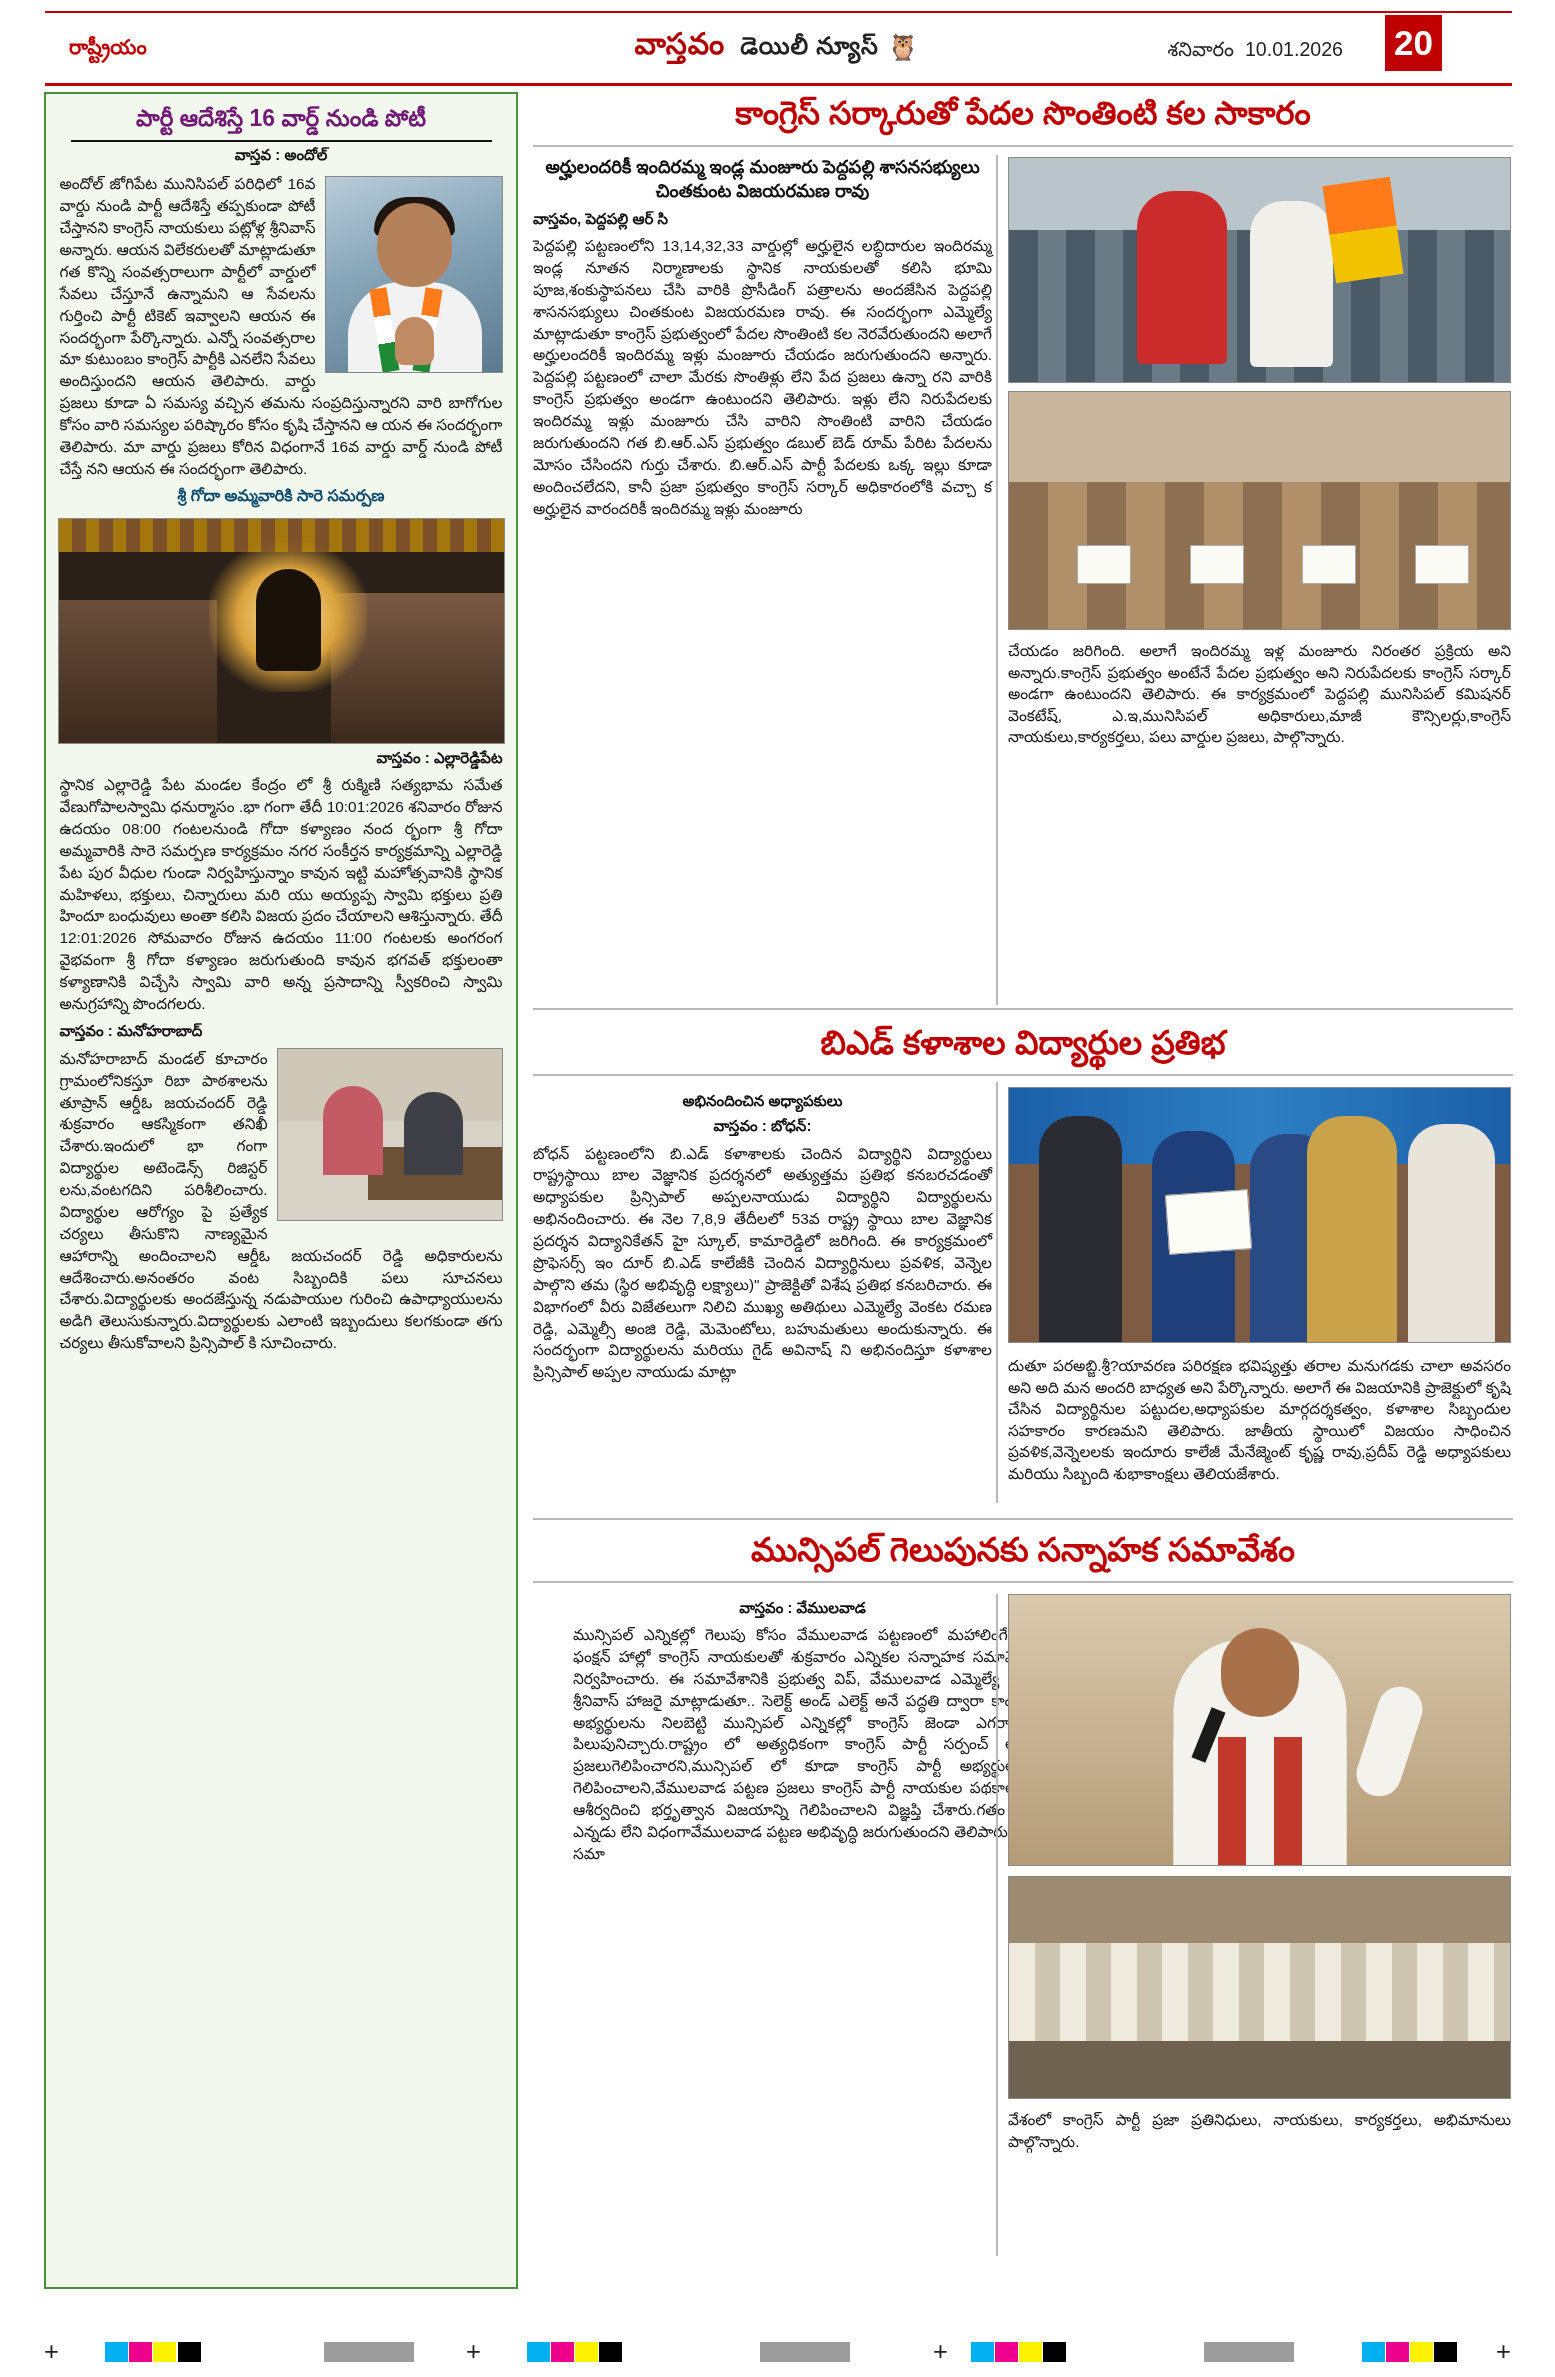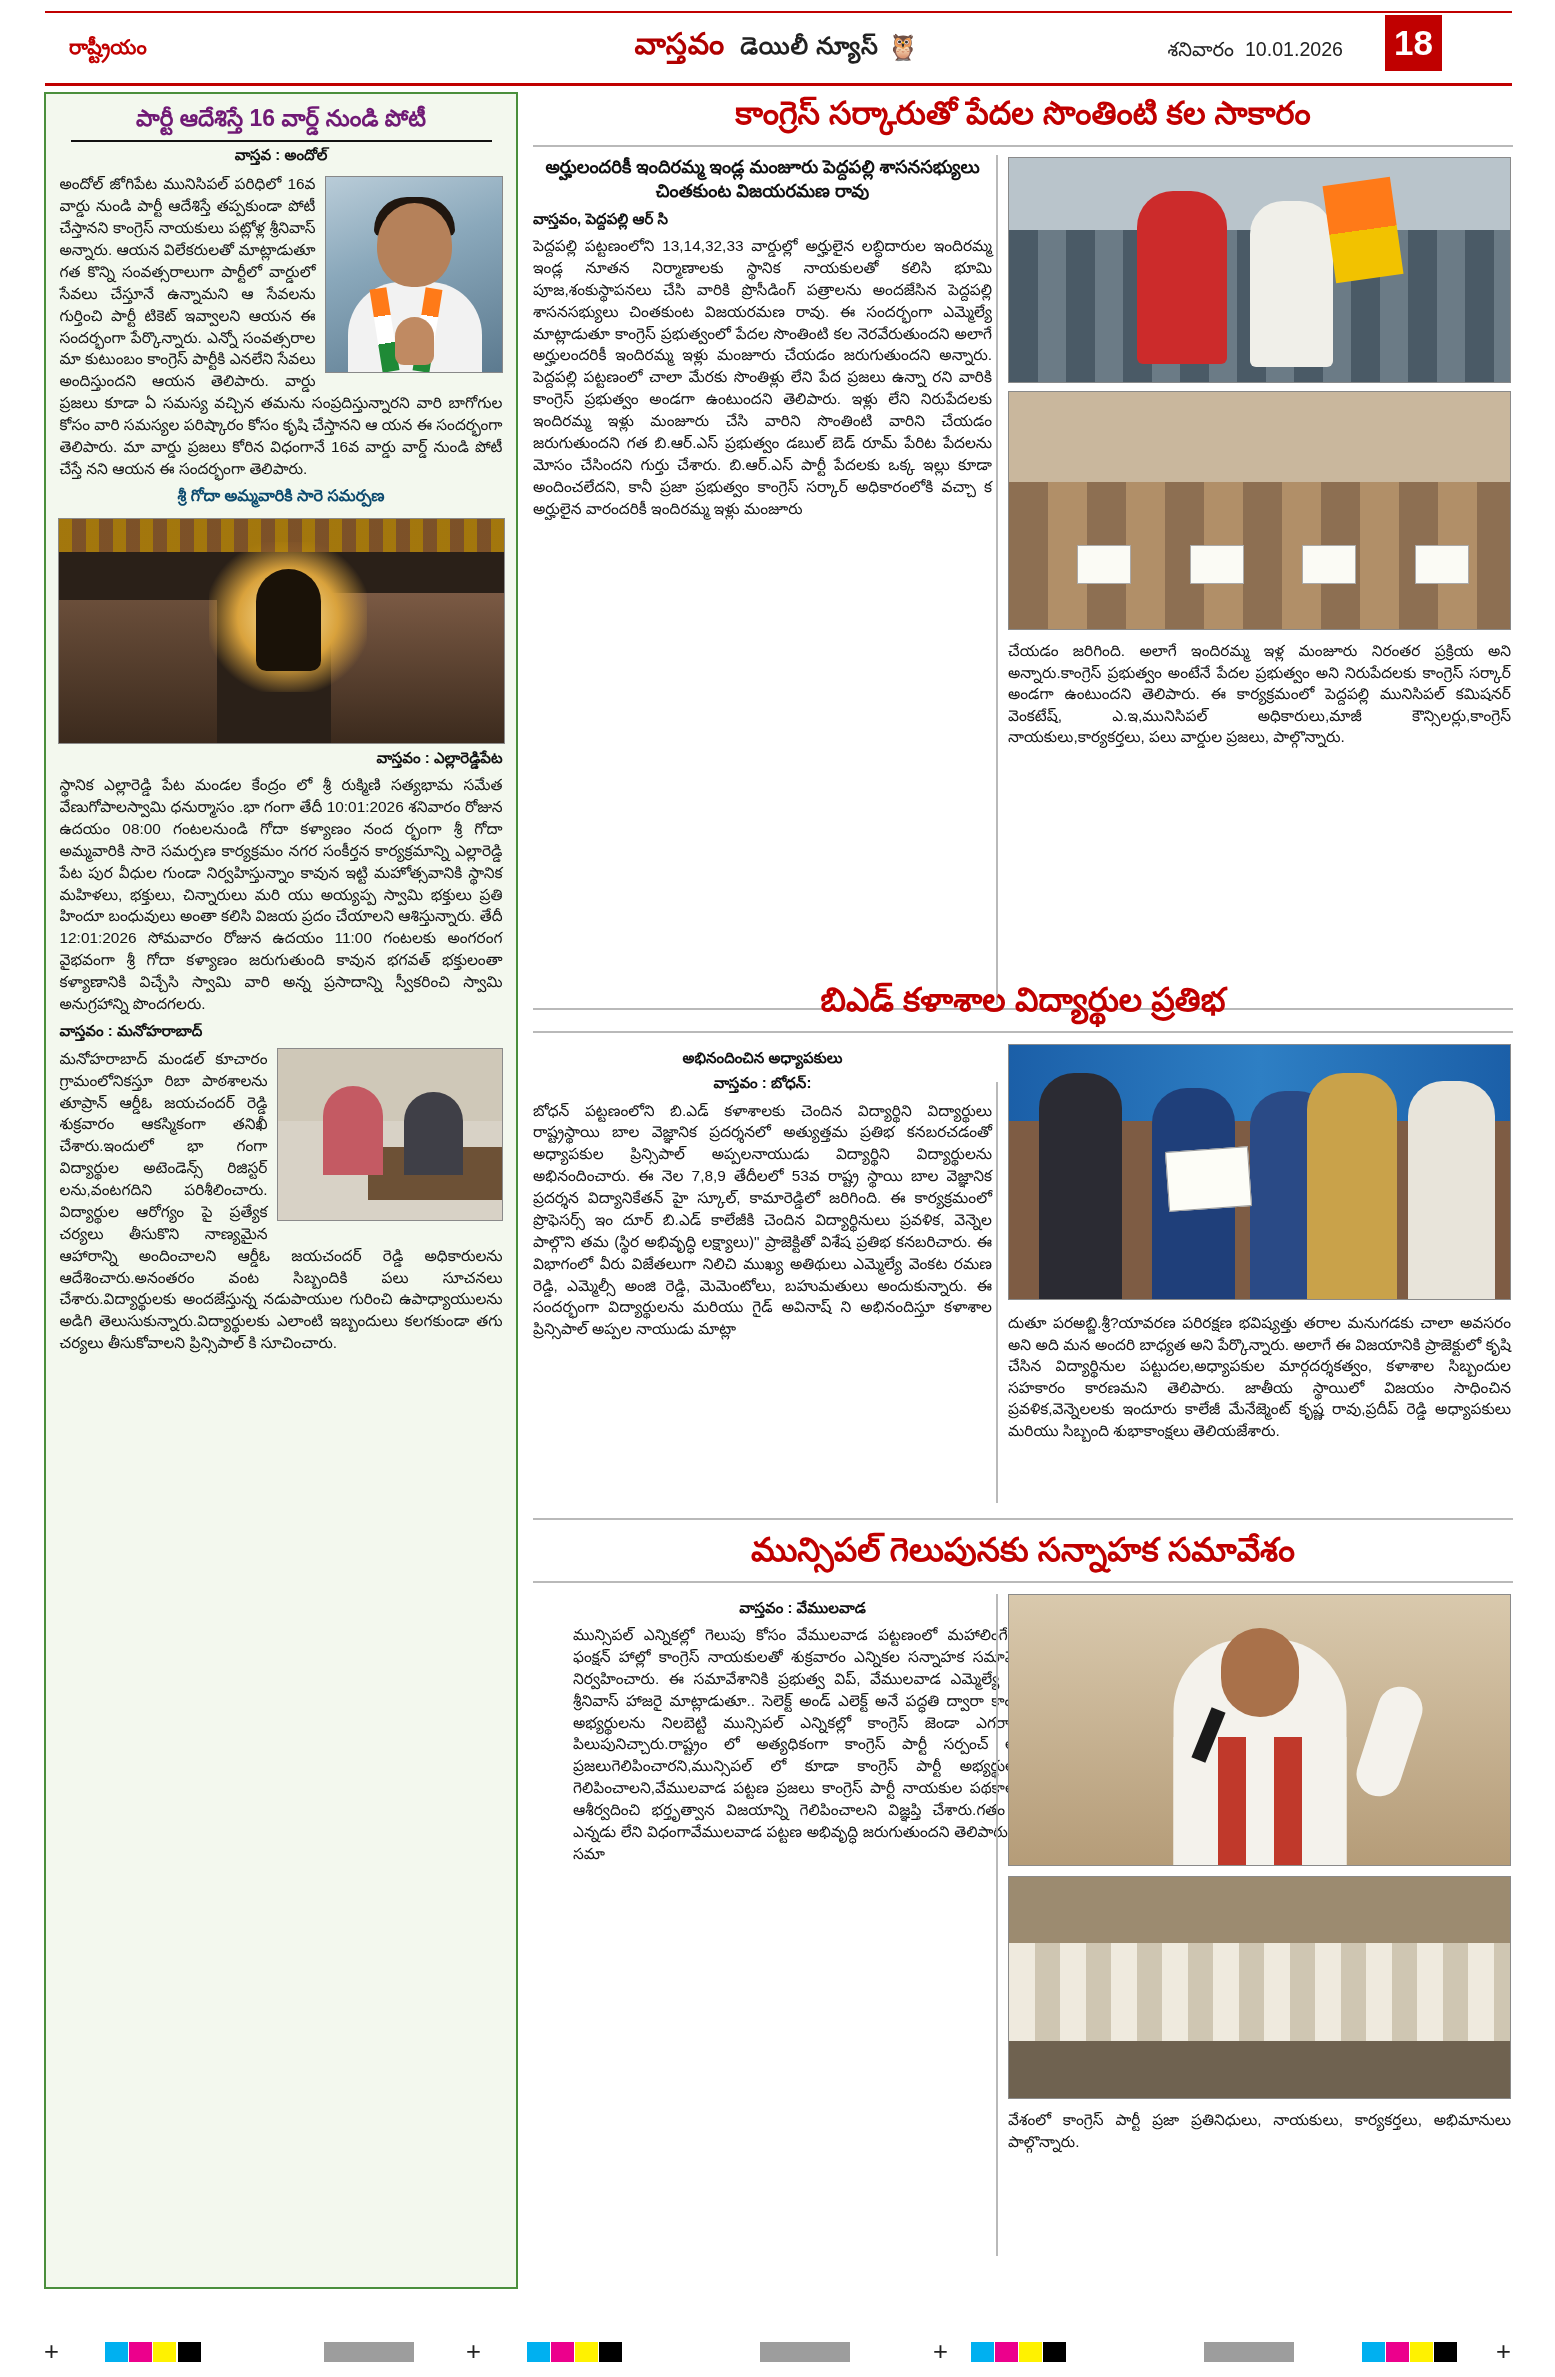--- a/index.html
+++ b/index.html
@@ -370,21 +370,21 @@
   <div class="masthead-left">రాష్ట్రీయం</div>
   <div class="masthead-center">
     <span class="vaa">వాస్తవం</span>
     <span class="dnews">డెయిలీ న్యూస్</span>
     <span class="masthead-bird">🦉</span>
   </div>
   <div class="masthead-date">
     <span>శనివారం</span>
     &nbsp;<span>10.01.2026</span>
   </div>
-  <div class="page-number">18</div>
+  <div class="page-number">20</div>
   <div class="masthead-rule-bottom"></div>
 </div>
 
 <div class="col-left">
 
   <div>
     <div class="hl-black l-head1">పార్టీ ఆదేశిస్తే 16 వార్డ్ నుండి పోటీ</div>
     <div class="l-underline"></div>
     <div class="byline">వాస్తవ : అందోల్</div>
     <div class="l-pad" style="padding-top:1.5px;">
@@ -459,21 +459,21 @@
         <div class="cert2"></div>
         <div class="cert3"></div>
         <div class="cert4"></div>
     </div>
     <div class="caption" style="position:absolute; top:548px; left:475px; width:503px;">చేయడం జరిగింది. అలాగే ఇందిరమ్మ ఇళ్ల మంజూరు నిరంతర ప్రక్రియ అని అన్నారు.కాంగ్రెస్ ప్రభుత్వం అంటేనే పేదల ప్రభుత్వం అని నిరుపేదలకు కాంగ్రెస్ సర్కార్ అండగా ఉంటుందని తెలిపారు. ఈ కార్యక్రమంలో పెద్దపల్లి మునిసిపల్ కమిషనర్ వెంకటేష్, ఎ.ఇ,మునిసిపల్ అధికారులు,మాజీ కౌన్సిలర్లు,కాంగ్రెస్ నాయకులు,కార్యకర్తలు, పలు వార్డుల ప్రజలు, పాల్గొన్నారు.</div>
   </div>
 
   <div class="vsep" style="top:63px; left:463px; height:850px;"></div>
   <div class="hsep" style="top:916px; left:0; width:980px;"></div>
 
-  <div style="position:absolute; top:889px; left:0; width:980px;">
+  <div style="position:absolute; top:932px; left:0; width:980px;">
     <div class="r-head2">బిఎడ్ కళాశాల విద్యార్థుల ప్రతిభ</div>
     <div class="hsep" style="top:50px; left:0; width:980px;"></div>
 
     <div style="position:absolute; top:63px; left:0; width:459px;">
       <div class="byline">అభినందించిన అధ్యాపకులు</div>
       <div class="byline" style="text-align:center;">వాస్తవం : బోధన్:</div>
       <div class="body-text">బోధన్ పట్టణంలోని బి.ఎడ్ కళాశాలకు చెందిన విద్యార్థిని విద్యార్థులు రాష్ట్రస్థాయి బాల వెజ్ఞానిక ప్రదర్శనలో అత్యుత్తమ ప్రతిభ కనబరచడంతో అధ్యాపకుల ప్రిన్సిపాల్ అప్పలనాయుడు విద్యార్థిని విద్యార్థులను అభినందించారు. ఈ నెల 7,8,9 తేదీలలో 53వ రాష్ట్ర స్థాయి బాల వెజ్ఞానిక ప్రదర్శన విద్యానికేతన్ హై స్కూల్, కామారెడ్డిలో జరిగింది. ఈ కార్యక్రమంలో ప్రొఫెసర్స్ ఇం దూర్ బి.ఎడ్ కాలేజీకి చెందిన విద్యార్థినులు ప్రవళిక, వెన్నెల పాల్గొని తమ (స్థిర అభివృద్ధి లక్ష్యాలు)" ప్రాజెక్టితో విశేష ప్రతిభ కనబరిచారు. ఈ విభాగంలో వీరు విజేతలుగా నిలిచి ముఖ్య అతిథులు ఎమ్మెల్యే వెంకట రమణ రెడ్డి, ఎమ్మెల్సీ అంజి రెడ్డి, మెమెంటోలు, బహుమతులు అందుకున్నారు. ఈ సందర్భంగా విద్యార్థులను మరియు గైడ్ అవినాష్ ని అభినందిస్తూ కళాశాల ప్రిన్సిపాల్ అప్పల నాయుడు మాట్లా</div>
     </div>
 
     <div class="news-photo ph-c" style="position:absolute; top:63px; left:475px; width:503px; height:256px;">

